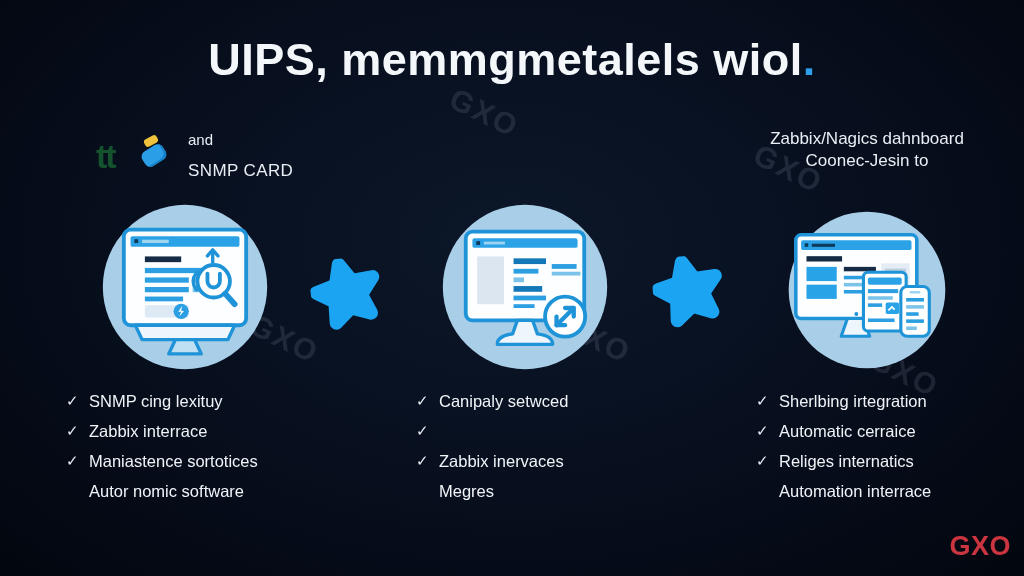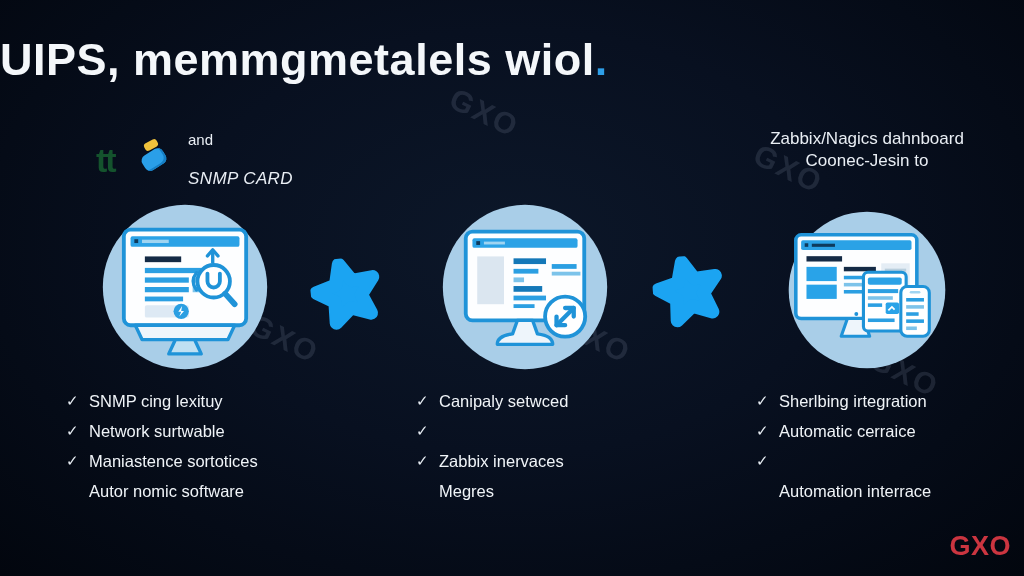--- a/index.html
+++ b/index.html
@@ -3,21 +3,21 @@
 <meta charset="utf-8">
 <style>
   html,body{margin:0;padding:0;}
   body{
     width:1024px;height:576px;position:relative;overflow:hidden;
     background:radial-gradient(ellipse at 50% 42%, #0c1729 0%, #081020 45%, #02060e 100%);
     font-family:"Liberation Sans", sans-serif;
     color:#eef2f7;
   }
   .title{
-    position:absolute;top:34px;left:0;width:100%;text-align:left;
+    position:absolute;top:34px;left:0;width:100%;text-align:center;
     font-size:45px;font-weight:800;letter-spacing:.5px;color:#f4f7fa;
   }
   .title .dot{color:#2e9fe8;}
   .watermark{
     position:absolute;font-size:30px;font-weight:800;letter-spacing:2px;
     color:rgba(148,163,184,0.17);transform:rotate(26deg);pointer-events:none;
   }
   .wm1{left:448px;top:96px;}
   .wm2{left:248px;top:322px;}
   .wm3{left:752px;top:152px;}
@@ -30,22 +30,22 @@
   .col-header{position:absolute;top:128px;width:100%;text-align:center;
     font-size:17px;line-height:1.32;color:#e9eef4;font-weight:400;}
   .col-header-1{display:flex;align-items:center;justify-content:flex-start;
     padding-left:56px;box-sizing:border-box;text-align:left;top:130px;gap:14px;}
   .tt-logo{position:relative;display:inline-block;width:78px;height:44px;}
   .tt-logo .tt-text{font-size:34px;font-weight:800;color:#14532d;letter-spacing:-2px;line-height:44px;}
   .tt-logo .chip-yellow{position:absolute;left:48px;top:3px;width:14px;height:8px;border-radius:3px;
     background:#f0c23c;transform:rotate(-28deg);}
   .tt-logo .chip-blue{position:absolute;left:46px;top:13px;width:24px;height:17px;border-radius:6px;
     background:#2a9fe8;transform:rotate(-32deg);box-shadow:inset -2px -2px 0 #157ec4;}
-  .header-lines .hl1{font-size:15px;margin-bottom:18px;}
-  .header-lines .hl2{font-size:17px;letter-spacing:.4px;font-style:italic;}
+  .header-lines .hl1{font-size:15px;margin-bottom:10px;}
+  .header-lines .hl2{font-size:17px;letter-spacing:.4px;}
   .icon-circle{position:absolute;top:201px;left:50%;transform:translateX(-50%);}
   .star{position:absolute;width:72px;height:72px;}
   .star1{left:311px;top:258px;transform:rotate(-6deg);}
   .star2{left:653px;top:256px;transform:rotate(-4deg);}
   .checklist{position:absolute;top:386px;width:100%;box-sizing:border-box;}
   .col1 .checklist{padding-left:26px;}
   .col2 .checklist{padding-left:33px;}
   .col3 .checklist{padding-left:34px;}
   .check-item{display:flex;align-items:center;gap:9px;height:30px;font-size:16.5px;color:#f0f4f8;}
   .check-item .check{font-size:15px;color:#e7edf3;width:14px;flex:0 0 14px;}
@@ -107,21 +107,21 @@
     </svg>
   </div>
 
   <div class="checklist">
     <div class="check-item">
         <span class="check">✓</span>
         <span>SNMP cing lexituy</span>
       </div>
     <div class="check-item">
         <span class="check">✓</span>
-        <span>Network surtwable</span>
+        <span>Zabbix interrace</span>
       </div>
     <div class="check-item">
         <span class="check">✓</span>
         <span>Maniastence sortotices</span>
       </div>
     <div class="check-item">
         <span class="check hidden-check">✓</span>
         <span>Autor nomic software</span>
       </div>
   </div>
@@ -231,20 +231,21 @@
     <div class="check-item">
         <span class="check">✓</span>
         <span>Sherlbing irtegration</span>
       </div>
     <div class="check-item">
         <span class="check">✓</span>
         <span>Automatic cerraice</span>
       </div>
     <div class="check-item">
         <span class="check">✓</span>
+        <span>Religes internatics</span>
       </div>
     <div class="check-item">
         <span class="check hidden-check">✓</span>
         <span>Automation interrace</span>
       </div>
   </div>
 </div>
 
 <div class="brand-logo">GXO</div>
 

